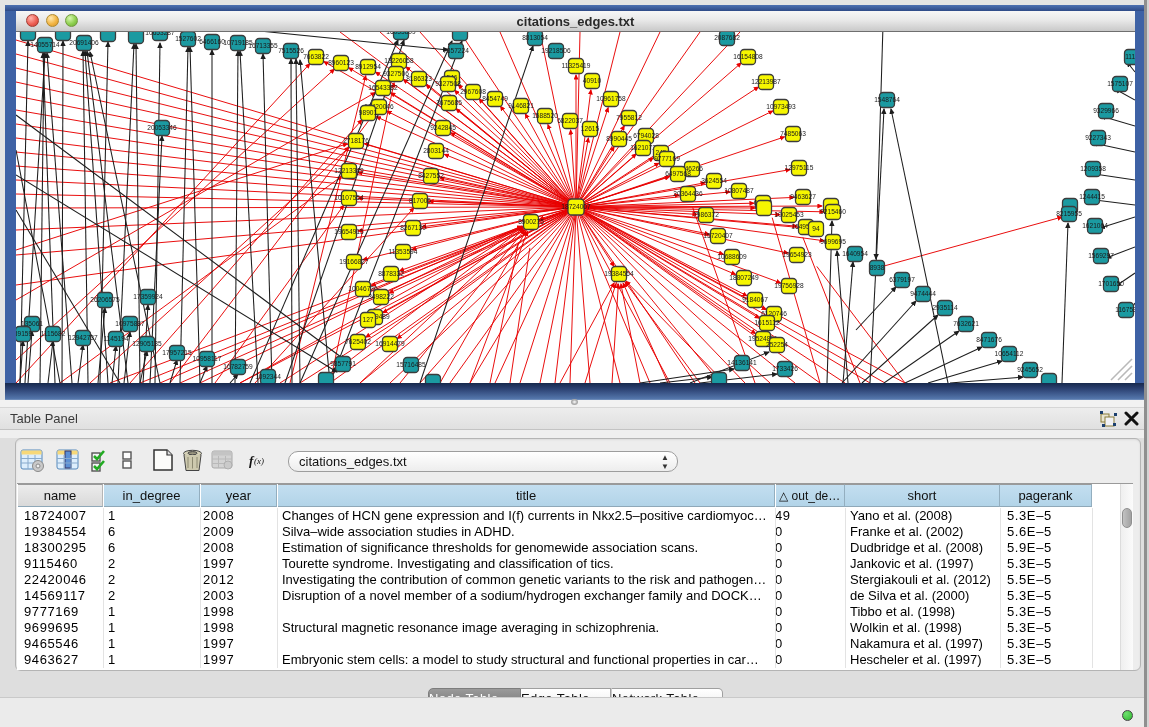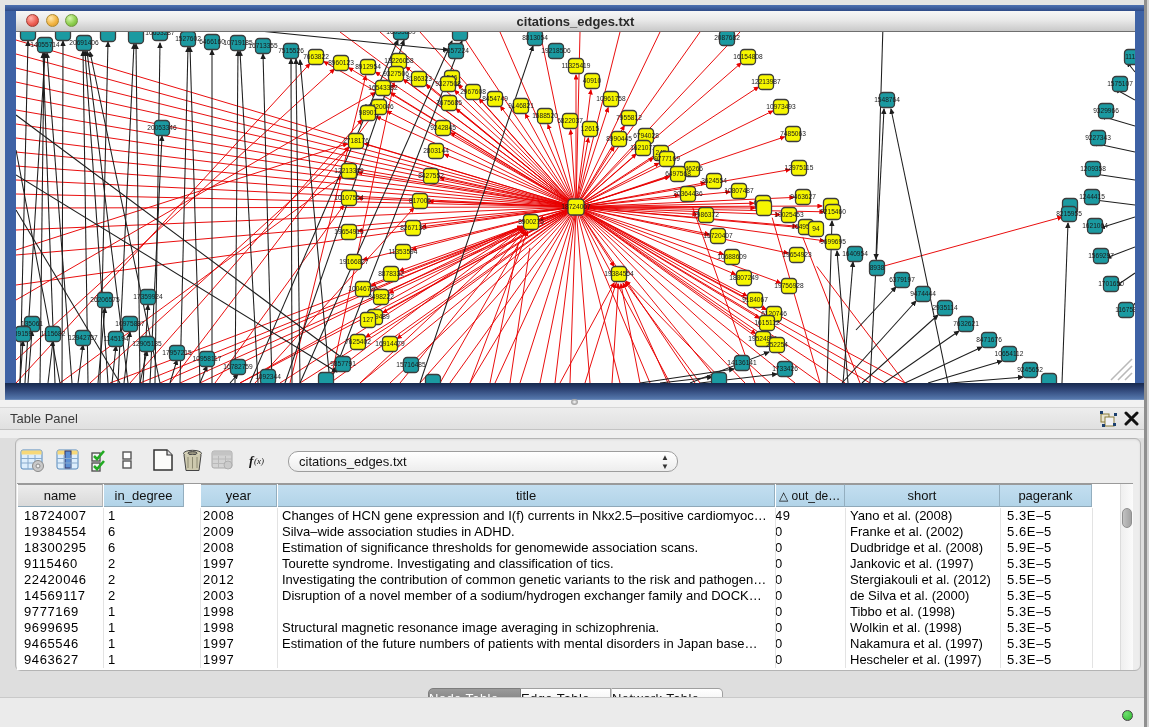--- a/index.html
+++ b/index.html
@@ -656,21 +656,21 @@
  <rect x="0.5" y="0.5" width="19" height="4" fill="#bdbdbd"></rect>
  <path d="M0,8 H20 M0,12.5 H20 M6.5,5 V17 M13.5,5 V17" stroke="#b1b1b1"></path>
  <circle cx="16" cy="14" r="4" fill="#c4c4c4" stroke="#a5a5a5"></circle>
 </g>
 <text x="231" y="17" font-size="13" font-style="italic" font-weight="bold" fill="#111" font-family="Liberation Serif,serif">f</text>
 <text x="236" y="16" font-size="9" font-style="italic" fill="#111" font-family="Liberation Serif,serif">(x)</text>
 </svg>
 <div class="abs" id="combo">citations_edges.txt<span class="arrows">▲<br>▼</span></div>
 <div class="abs" id="tablewrap"></div>
 <div class="hcell" style="left:18px;width:85px;background:linear-gradient(#ececec,#d9d9d9);border-right:1px solid #b5b5b5">name</div>
-<div class="hcell" style="left:104px;width:80px">in_degree</div>
+<div class="hcell" style="left:104px;width:96px">in_degree</div>
 <div class="hcell" style="left:201px;width:76px">year</div>
 <div class="hcell" style="left:278px;width:497px">title</div>
 <div class="hcell" style="left:776px;width:69px;text-align:left;padding-left:3px;white-space:nowrap;overflow:hidden;font-size:12px">△ out_de…</div>
 <div class="hcell" style="left:845px;width:155px">short</div>
 <div class="hcell" style="left:1000px;width:92px">pagerank</div>
 <div class="row" style="top:508px">
     <span class="num" style="left:24px">18724007</span>
     <span class="num" style="left:108px">1</span>
     <span class="num" style="left:203px">2008</span>
     <span style="left:282px">Changes of HCN gene expression and I(f) currents in Nkx2.5–positive cardiomyoc…</span>
@@ -737,29 +737,29 @@
     <span class="num" style="left:203px">1998</span>
     <span style="left:282px">Structural magnetic resonance image averaging in schizophrenia.</span>
     <span class="num" style="left:775px">0</span>
     <span style="left:850px">Wolkin et al. (1998)</span>
     <span class="num" style="left:1007px">5.3E–5</span>
   </div>
 <div class="row" style="top:636px">
     <span class="num" style="left:24px">9465546</span>
     <span class="num" style="left:108px">1</span>
     <span class="num" style="left:203px">1997</span>
-    <span style="left:282px">Estimation of the future numbers of patients with mental disorders in Japan base…</span>
     <span class="num" style="left:775px">0</span>
     <span style="left:850px">Nakamura et al. (1997)</span>
     <span class="num" style="left:1007px">5.3E–5</span>
   </div>
 <div class="row" style="top:652px">
     <span class="num" style="left:24px">9463627</span>
     <span class="num" style="left:108px">1</span>
     <span class="num" style="left:203px">1997</span>
+    <span style="left:282px">Embryonic stem cells: a model to study structural and functional properties in car…</span>
     <span class="num" style="left:775px">0</span>
     <span style="left:850px">Hescheler et al. (1997)</span>
     <span class="num" style="left:1007px">5.3E–5</span>
   </div>
 <div class="abs" style="left:103px;top:508px;width:1px;height:160px;background:#e3e3e3"></div>
 <div class="abs" style="left:200px;top:508px;width:1px;height:160px;background:#e3e3e3"></div>
 <div class="abs" style="left:277px;top:508px;width:1px;height:160px;background:#e3e3e3"></div>
 <div class="abs" style="left:775px;top:508px;width:1px;height:160px;background:#e3e3e3"></div>
 <div class="abs" style="left:845px;top:508px;width:1px;height:160px;background:#e3e3e3"></div>
 <div class="abs" style="left:1000px;top:508px;width:1px;height:160px;background:#e3e3e3"></div>

